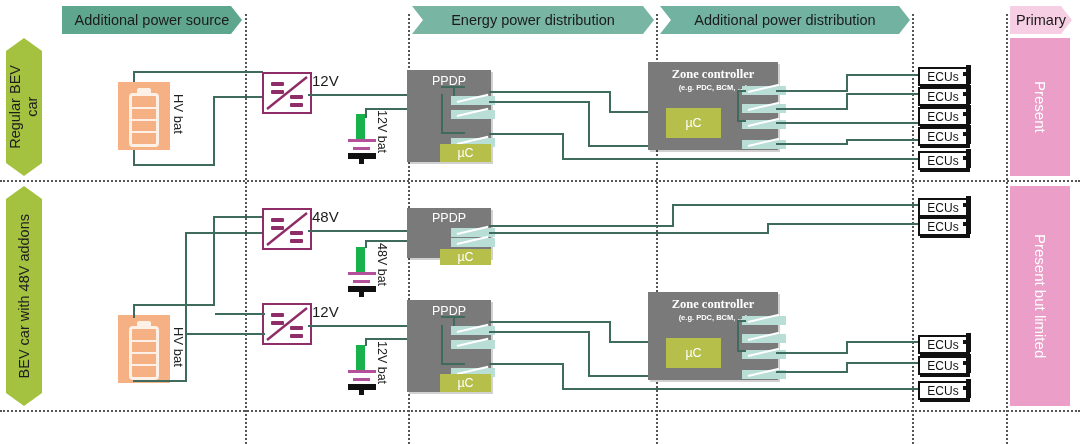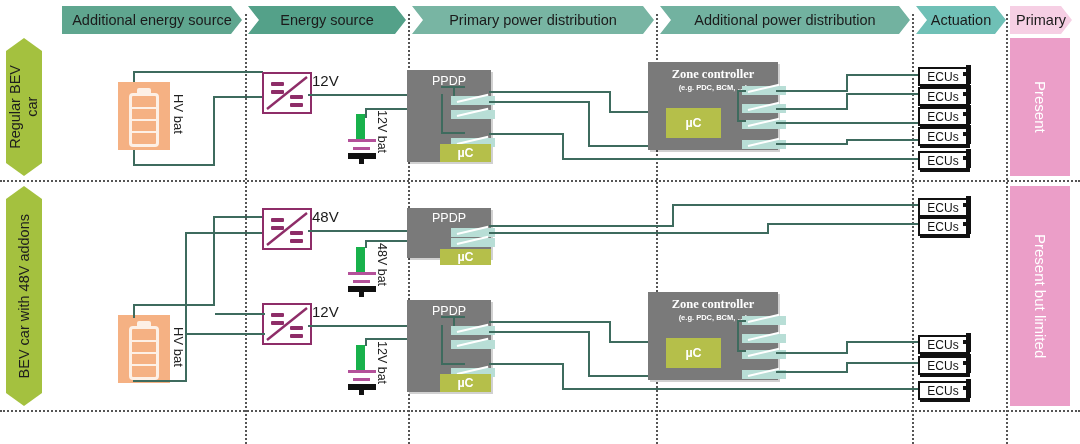--- a/index.html
+++ b/index.html
@@ -49,21 +49,21 @@
   .lvbat{position:absolute;}
   .lvbat .grn{position:absolute;background:#18b14b;}
   .lvbat .pline{position:absolute;background:#b4519a;height:3px;}
   .lvbat .blk{position:absolute;background:#111;}
   .lvbat .lbl{position:absolute;writing-mode:vertical-rl;font-size:12.5px;color:#222;}
 
   
   .blk-grey{position:absolute;background:#7a7a7a;box-shadow:2px 2px 0 rgba(0,0,0,.18);}
   .blk-title{position:absolute;left:0;width:100%;text-align:center;color:#ffffff;}
   .uc{position:absolute;background:#b5bf4a;display:flex;align-items:center;
-      justify-content:center;color:#ffffff;font-size:12.5px;font-weight:bold;}
+      justify-content:center;color:#ffffff;font-size:12.5px;font-weight:normal;}
 
   
   .sw{position:absolute;height:9px;background:#b8ded6;}
   .sw:after{content:"";position:absolute;left:14%;top:50%;width:72%;height:0;
             border-top:2.4px solid #ffffff;transform-origin:left center;
             transform:rotate(-13deg);}
 
   
   .w{position:absolute;background:#3e6b5e;}
   .wh{height:2px;} .wv{width:2px;}
@@ -73,38 +73,32 @@
        box-shadow:2px 2px 0 #111;display:flex;align-items:center;justify-content:center;
        font-size:12px;color:#111;}
   .ecu-stub{position:absolute;background:#111;}
 </style>
 </head>
 <body>
 
 <div id="stage">
 
   <div class="hdr arrow" style="left:62px;width:180px;background:#5fa68f;">
-    <span>Additional energy source</span>
-    </div>
-
-  <div class="hdr arrowin" style="left:248px;width:158px;background:#54a189;">
-    <span>Energy source</span>
-    </div>
+    <span>Additional power source</span>
+    </div>
+
 
   <div class="hdr arrowin" style="left:412px;width:242px;background:#78b5a3;">
-    <span>Primary power distribution</span>
+    <span>Energy power distribution</span>
     </div>
 
   <div class="hdr arrowin" style="left:660px;width:250px;background:#72b2a0;">
     <span>Additional power distribution</span>
     </div>
 
-  <div class="hdr arrowin" style="left:916px;width:90px;background:#6fc0b6;">
-    <span>Actuation</span>
-    </div>
 
   <div class="hdr arrow" style="left:1010px;width:62px;background:#f6cfe4;">
     <span>Primary</span>
     </div>
 
   <div class="vdiv" style="left:245px;top:14px;height:430px;"></div>
   <div class="vdiv" style="left:408px;top:14px;height:430px;"></div>
   <div class="vdiv" style="left:656px;top:14px;height:430px;"></div>
   <div class="vdiv" style="left:912px;top:14px;height:430px;"></div>
   <div class="vdiv" style="left:1006px;top:14px;height:430px;"></div>

